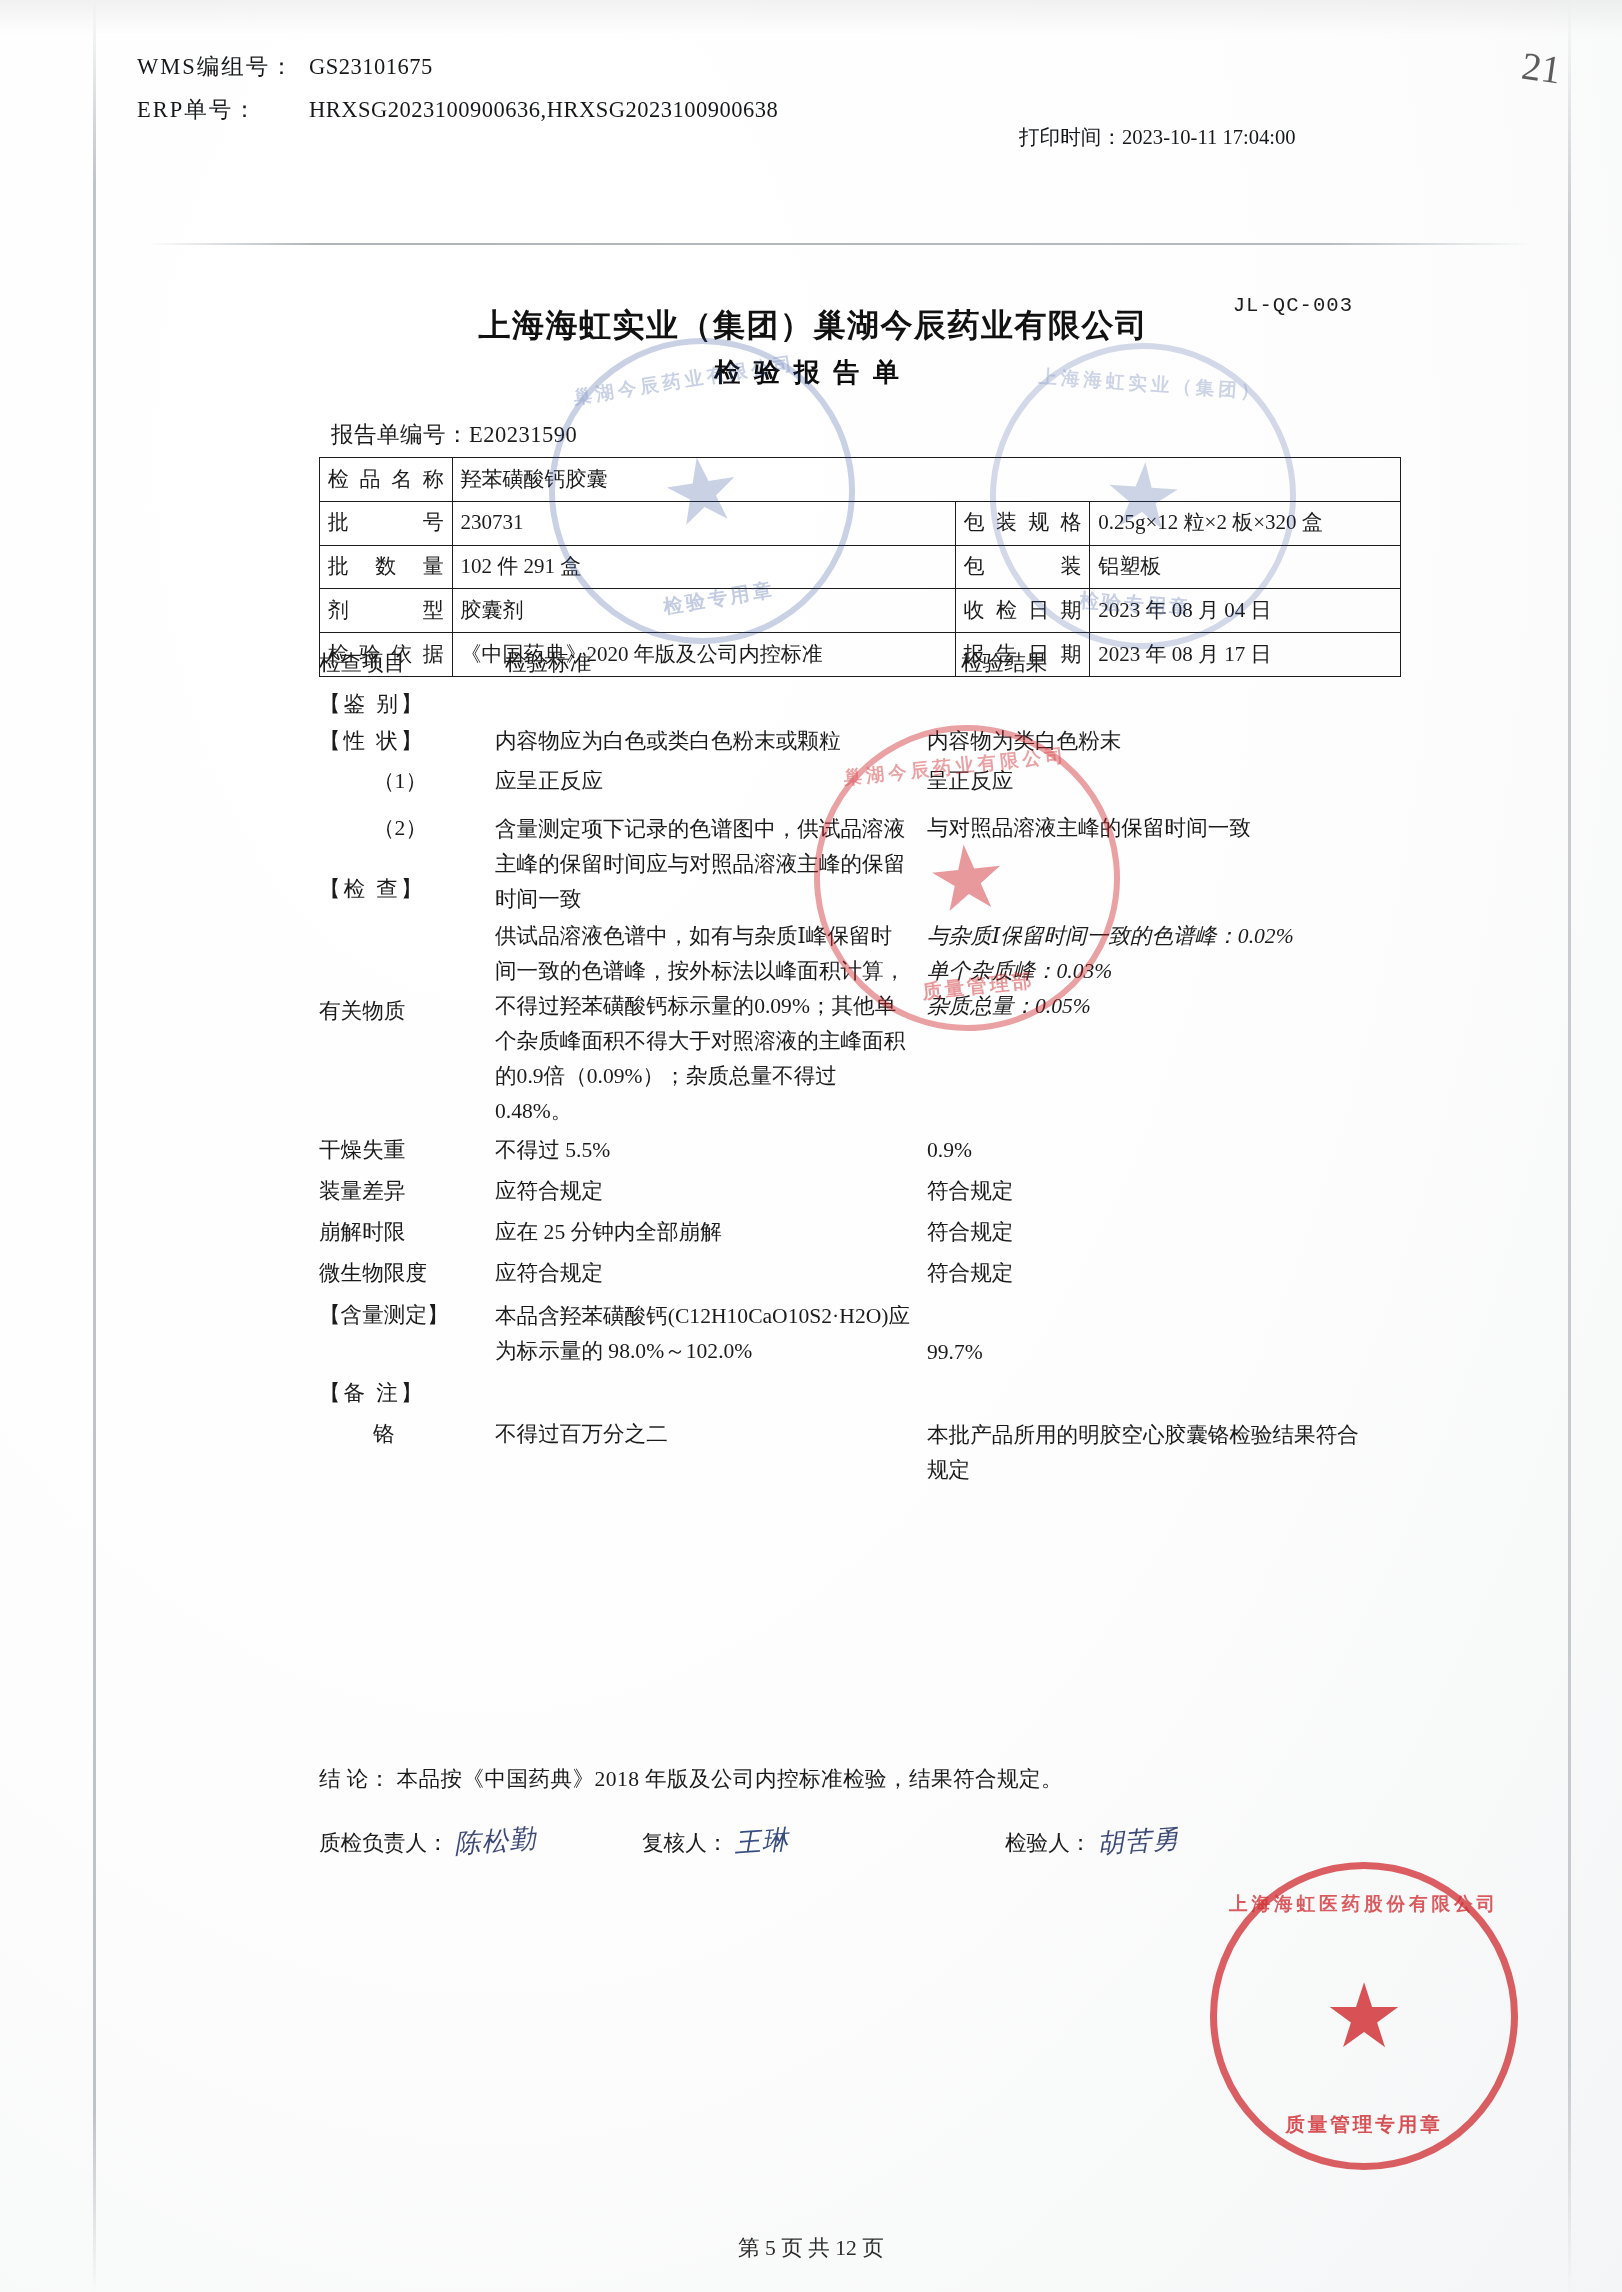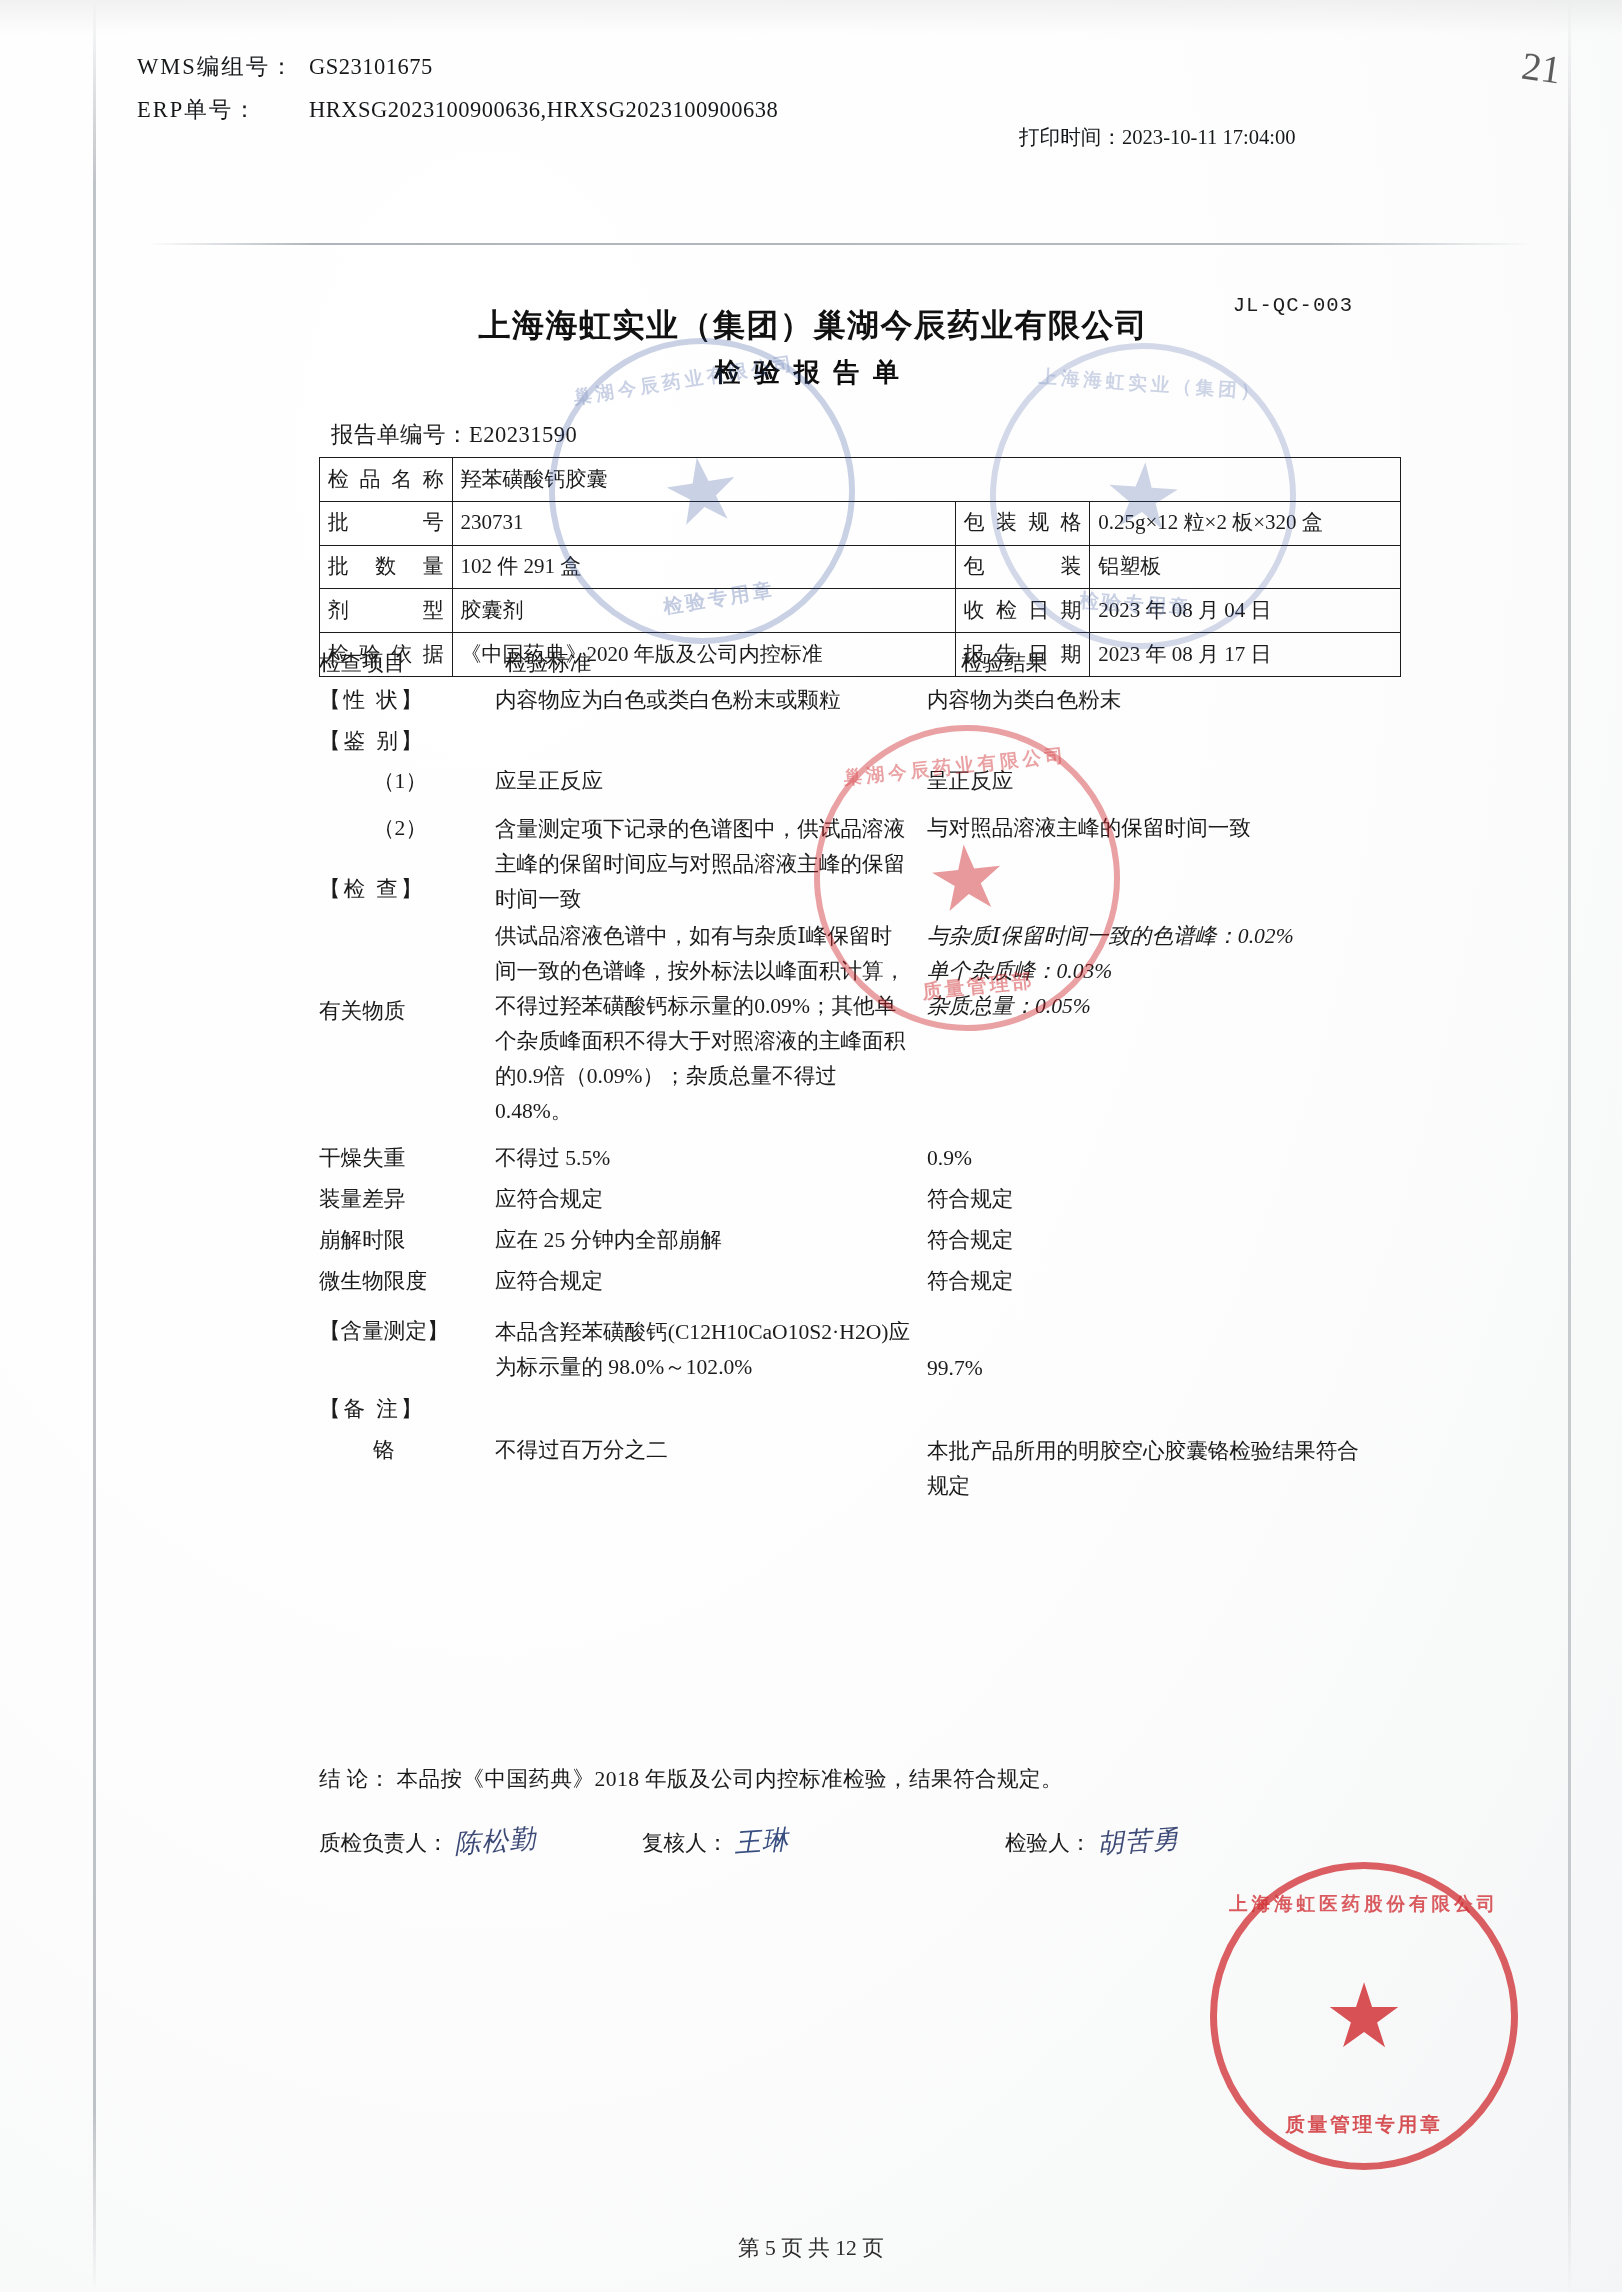--- a/index.html
+++ b/index.html
@@ -187,21 +187,21 @@
   .col-a { position: absolute; left: 0; width: 176px; }
   .col-b { position: absolute; left: 176px; width: 392px; }
   .col-c { position: absolute; left: 578px; width: 510px; }
   .ind  { padding-left: 54px; }
   .bk   { letter-spacing: 2.9px; }
 
   
   .mt4  { margin-top: 3.9px; }
   .mt8  { margin-top: 7.8px; }
   .mt14 { margin-top: 13.7px; }
-  .mt20 { margin-top: 17px; }
+  .mt20 { margin-top: 9px; }
   .mt28 { margin-top: 27.4px; }
 
   
   .concl {
     position: absolute;
     left: 172px;
     top: 1470px;
     font-size: 21.6px;
     letter-spacing: 0.4px;
   }
@@ -376,28 +376,28 @@
       </table>
 
     <div class="res">
 
       <div class="res-head">
         <span class="c1">检查项目</span>
         <span class="c2">检验标准</span>
         <span class="c3">检验结果</span>
       </div>
 
+      <div class="row2 mt8">
+        <span class="col-a bk">【鉴  别】</span>
+      </div>
+
       <div class="row2 mt4">
         <span class="col-a bk">【性  状】</span>
         <span class="col-b" style="width:421px">内容物应为白色或类白色粉末或颗粒</span>
         <span class="col-c" style="left:608px">内容物为类白色粉末</span>
-      </div>
-
-      <div class="row2 mt8">
-        <span class="col-a bk">【鉴  别】</span>
       </div>
 
       <div class="row2 mt8">
         <span class="col-a ind">（1）</span>
         <span class="col-b" style="width:421px">应呈正反应</span>
         <span class="col-c" style="left:608px">呈正反应</span>
       </div>
 
       <div class="row2 mt14">
         <span class="col-a ind">（2）</span>

